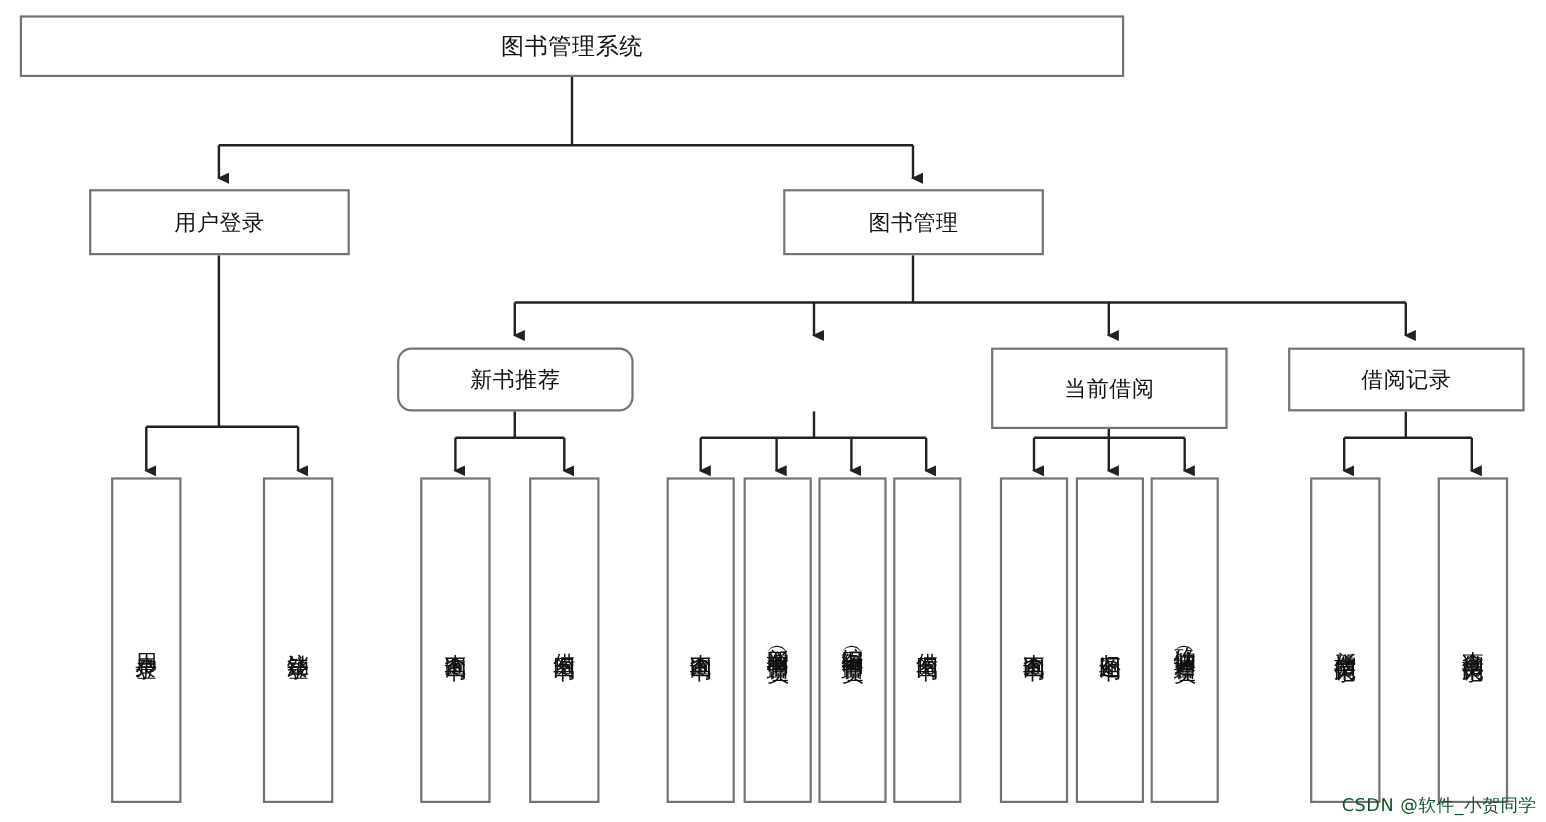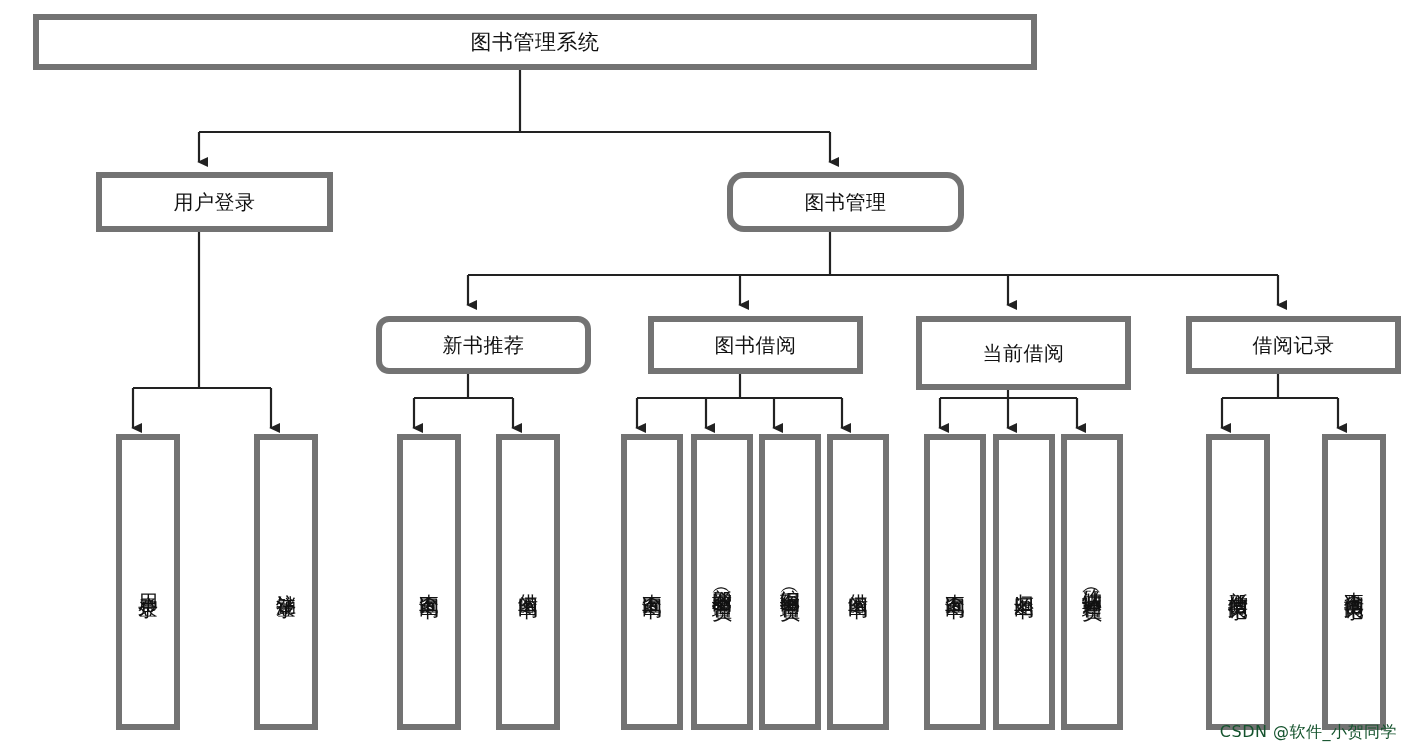--- a/index.html
+++ b/index.html
@@ -21,26 +21,25 @@
     position:absolute;
     left:0;top:0;
     width:1405px;
     height:747px;
     pointer-events:none;
   }
   .node{
     position:absolute;
     box-sizing:border-box;
     background:#ffffff;
-    border:6px solid #737373;
+    border:2px solid #737373;
     display:flex;
     align-items:center;
     justify-content:center;
     color:#111111;
-    margin-left:15px;
   }
   .node .label{
     font-size:20px;
     line-height:1.25;
     letter-spacing:0.5px;
     white-space:nowrap;
     color:#111111;
   }
   .node.root .label{font-size:21px;}
   .node.leaf{
@@ -123,31 +122,28 @@
   </svg>
 
   <div class="node root" style="left:18px; top:14px; width:1004px; height:56px;">
     <span class="label">图书管理系统</span>
   </div>
 
   <div class="node" style="left:81px; top:172px; width:237px; height:60px;">
     <span class="label">用户登录</span>
   </div>
 
-  <div class="node" style="left:712px; top:172px; width:237px; height:60px;border-radius:17px;">
+  <div class="node" style="left:712px; top:172px; width:237px; height:60px;">
     <span class="label">图书管理</span>
   </div>
 
   <div class="node" style="left:361px; top:316px; width:215px; height:58px;border-radius:13px;">
     <span class="label">新书推荐</span>
   </div>
 
-  <div class="node" style="left:633px; top:316px; width:215px; height:58px;">
-    <span class="label">图书借阅</span>
-  </div>
 
   <div class="node" style="left:901px; top:316px; width:215px; height:74px;">
     <span class="label">当前借阅</span>
   </div>
 
   <div class="node" style="left:1171px; top:316px; width:215px; height:58px;">
     <span class="label">借阅记录</span>
   </div>
 
   <div class="node leaf" style="left:101px; top:434px; width:64px; height:296px;">

